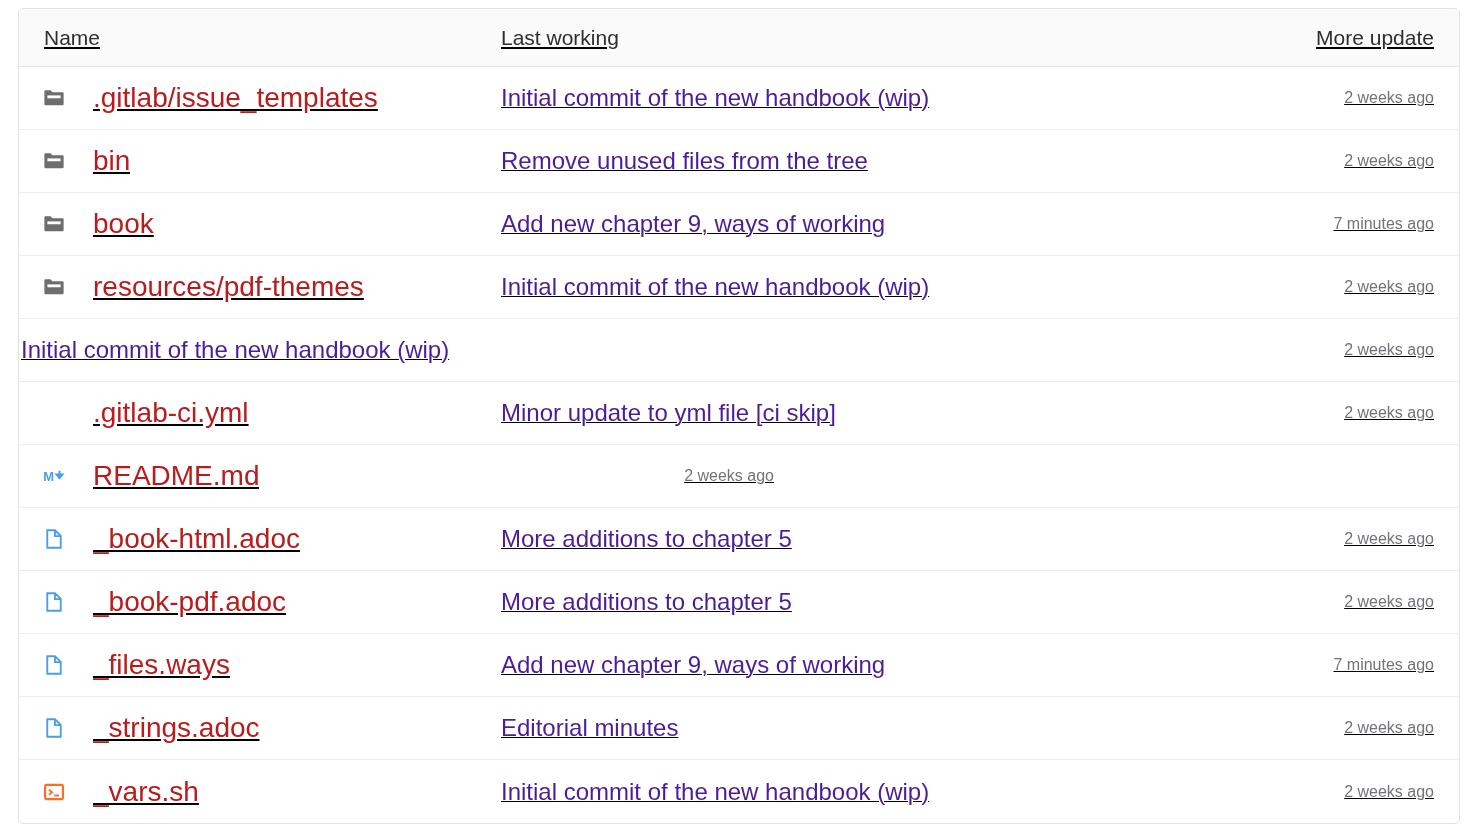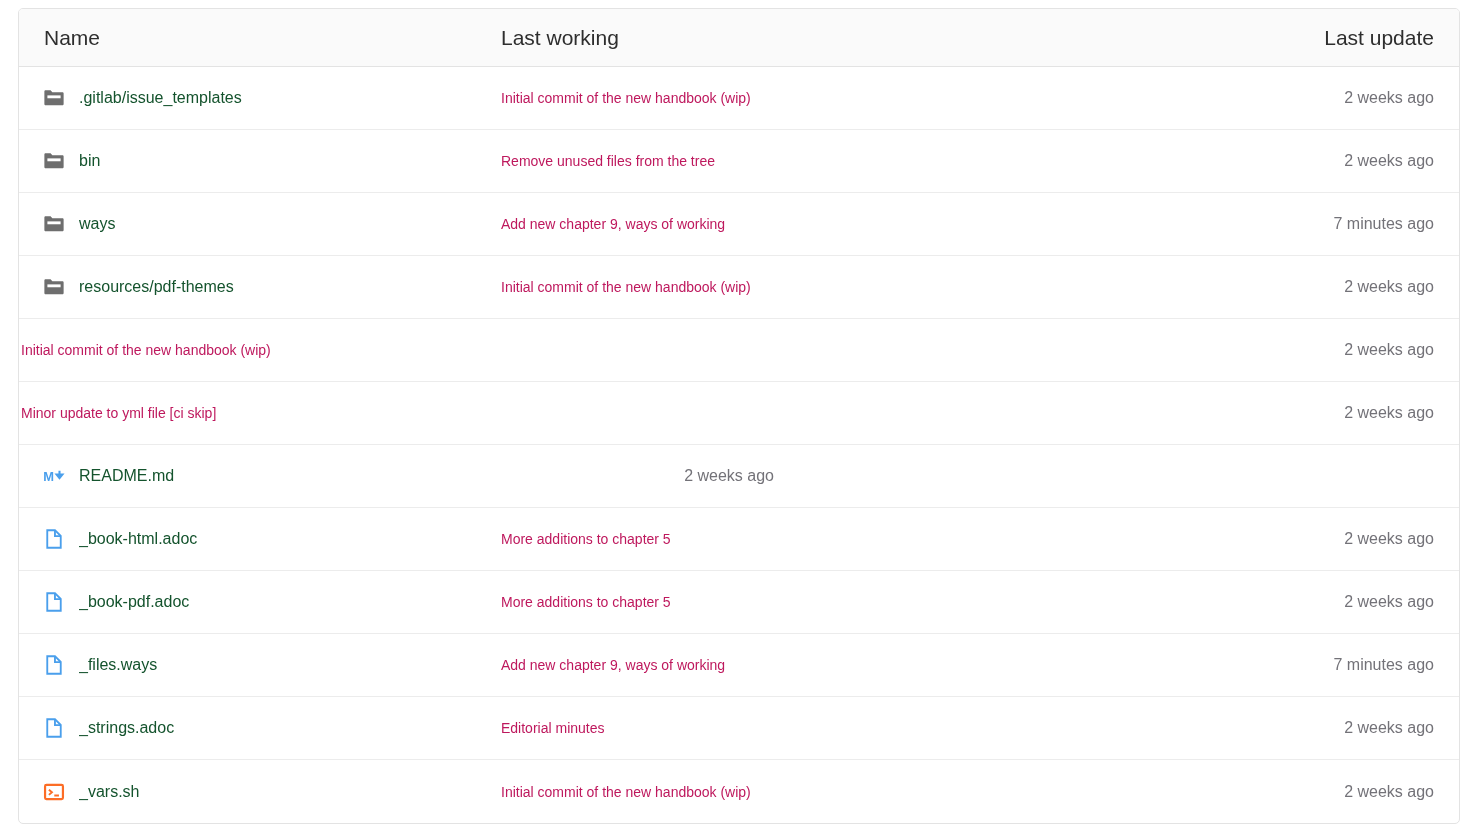--- a/index.html
+++ b/index.html
@@ -12,20 +12,21 @@
     height: 835px;
     font-family: "Liberation Sans", sans-serif;
     -webkit-font-smoothing: antialiased;
   }
 
   .file-tree-wrap {
     box-sizing: border-box;
     width: 1478px;
     height: 755px;
     padding: 8px 20px 10px 18px;
+    text-decoration: underline;
   }
 
   .file-tree {
     border: 1px solid #e3e3e3;
     border-radius: 5px;
     overflow: hidden;
     background: #ffffff;
     width: 100%;
   }
 
@@ -69,30 +70,31 @@
   .header .col-name,
   .header .col-commit,
   .header .col-update {
     font-size: 21px;
     color: #2e2e2e;
     font-weight: 400;
   }
   .header .col-name { padding-left: 25px; }
 
   .name-text {
-    font-size: 16px;
-    color: #14532d;
+    font-size: 28px;
+    color: #b91c1c;
     white-space: nowrap;
     overflow: hidden;
     text-overflow: ellipsis;
+    margin-left: 14px;
   }
 
   .commit-text {
-    font-size: 14px;
-    color: #be185d;
+    font-size: 24px;
+    color: #4c1d95;
     white-space: nowrap;
     overflow: hidden;
     text-overflow: ellipsis;
   }
 
   .update-text {
     font-size: 16px;
     color: #737278;
     white-space: nowrap;
   }
@@ -110,21 +112,21 @@
 </style>
 </head>
 <body>
 
 <div class="file-tree-wrap">
   <div class="file-tree">
 
     <div class="row header">
       <div class="col-name">Name</div>
       <div class="col-commit">Last working</div>
-      <div class="col-update">Last update</div>
+      <div class="col-update">More update</div>
     </div>
 
     <div id="rows-host">
         <div class="row">
           <div class="col-name">
             <span class="icon-slot">
               <svg width="22" height="22" viewBox="0 0 16 16">
                 <path d="M1 3.2c0-.5.4-.9.9-.9h3.6l1.3 1.5h7.3c.5 0 .9.4.9.9v7.6c0 .5-.4.9-.9.9H1.9c-.5 0-.9-.4-.9-.9V3.2z" fill="#6e6e6e"></path>
                 <rect x="3.2" y="6.1" width="9.6" height="2.1" fill="#ffffff"></rect>
               </svg>
@@ -148,21 +150,21 @@
           <div class="col-update"><span class="update-text">2 weeks ago</span></div>
         </div>
         <div class="row">
           <div class="col-name">
             <span class="icon-slot">
               <svg width="22" height="22" viewBox="0 0 16 16">
                 <path d="M1 3.2c0-.5.4-.9.9-.9h3.6l1.3 1.5h7.3c.5 0 .9.4.9.9v7.6c0 .5-.4.9-.9.9H1.9c-.5 0-.9-.4-.9-.9V3.2z" fill="#6e6e6e"></path>
                 <rect x="3.2" y="6.1" width="9.6" height="2.1" fill="#ffffff"></rect>
               </svg>
             </span>
-            <span class="name-text">ways</span>
+            <span class="name-text">book</span>
           </div>
           <div class="col-commit"><span class="commit-text">Add new chapter 9, ways of working</span></div>
           <div class="col-update"><span class="update-text">7 minutes ago</span></div>
         </div>
         <div class="row">
           <div class="col-name">
             <span class="icon-slot">
               <svg width="22" height="22" viewBox="0 0 16 16">
                 <path d="M1 3.2c0-.5.4-.9.9-.9h3.6l1.3 1.5h7.3c.5 0 .9.4.9.9v7.6c0 .5-.4.9-.9.9H1.9c-.5 0-.9-.4-.9-.9V3.2z" fill="#6e6e6e"></path>
                 <rect x="3.2" y="6.1" width="9.6" height="2.1" fill="#ffffff"></rect>
@@ -171,20 +173,24 @@
             <span class="name-text">resources/pdf-themes</span>
           </div>
           <div class="col-commit"><span class="commit-text">Initial commit of the new handbook (wip)</span></div>
           <div class="col-update"><span class="update-text">2 weeks ago</span></div>
         </div>
         <div class="row">
           <div class="col-commit"><span class="commit-text">Initial commit of the new handbook (wip)</span></div>
           <div class="col-update"><span class="update-text">2 weeks ago</span></div>
         </div>
         <div class="row">
+          <div class="col-name">
+            <span class="icon-slot"></span>
+            <span class="name-text">.gitlab-ci.yml</span>
+          </div>
           <div class="col-commit"><span class="commit-text">Minor update to yml file [ci skip]</span></div>
           <div class="col-update"><span class="update-text">2 weeks ago</span></div>
         </div>
         <div class="row">
           <div class="col-name">
             <span class="icon-slot">
               <svg width="22" height="22" viewBox="0 0 16 16">
                 <text x="0.2" y="11.4" font-size="9.4" font-weight="bold" font-family="&quot;Liberation Sans&quot;, sans-serif" fill="#4a9fec">M</text>
                 <path d="M12 4.2v4.2M12 9.6l-2.1-2.6h4.2z" stroke="#4a9fec" stroke-width="1.5" fill="#4a9fec"></path>
               </svg>

